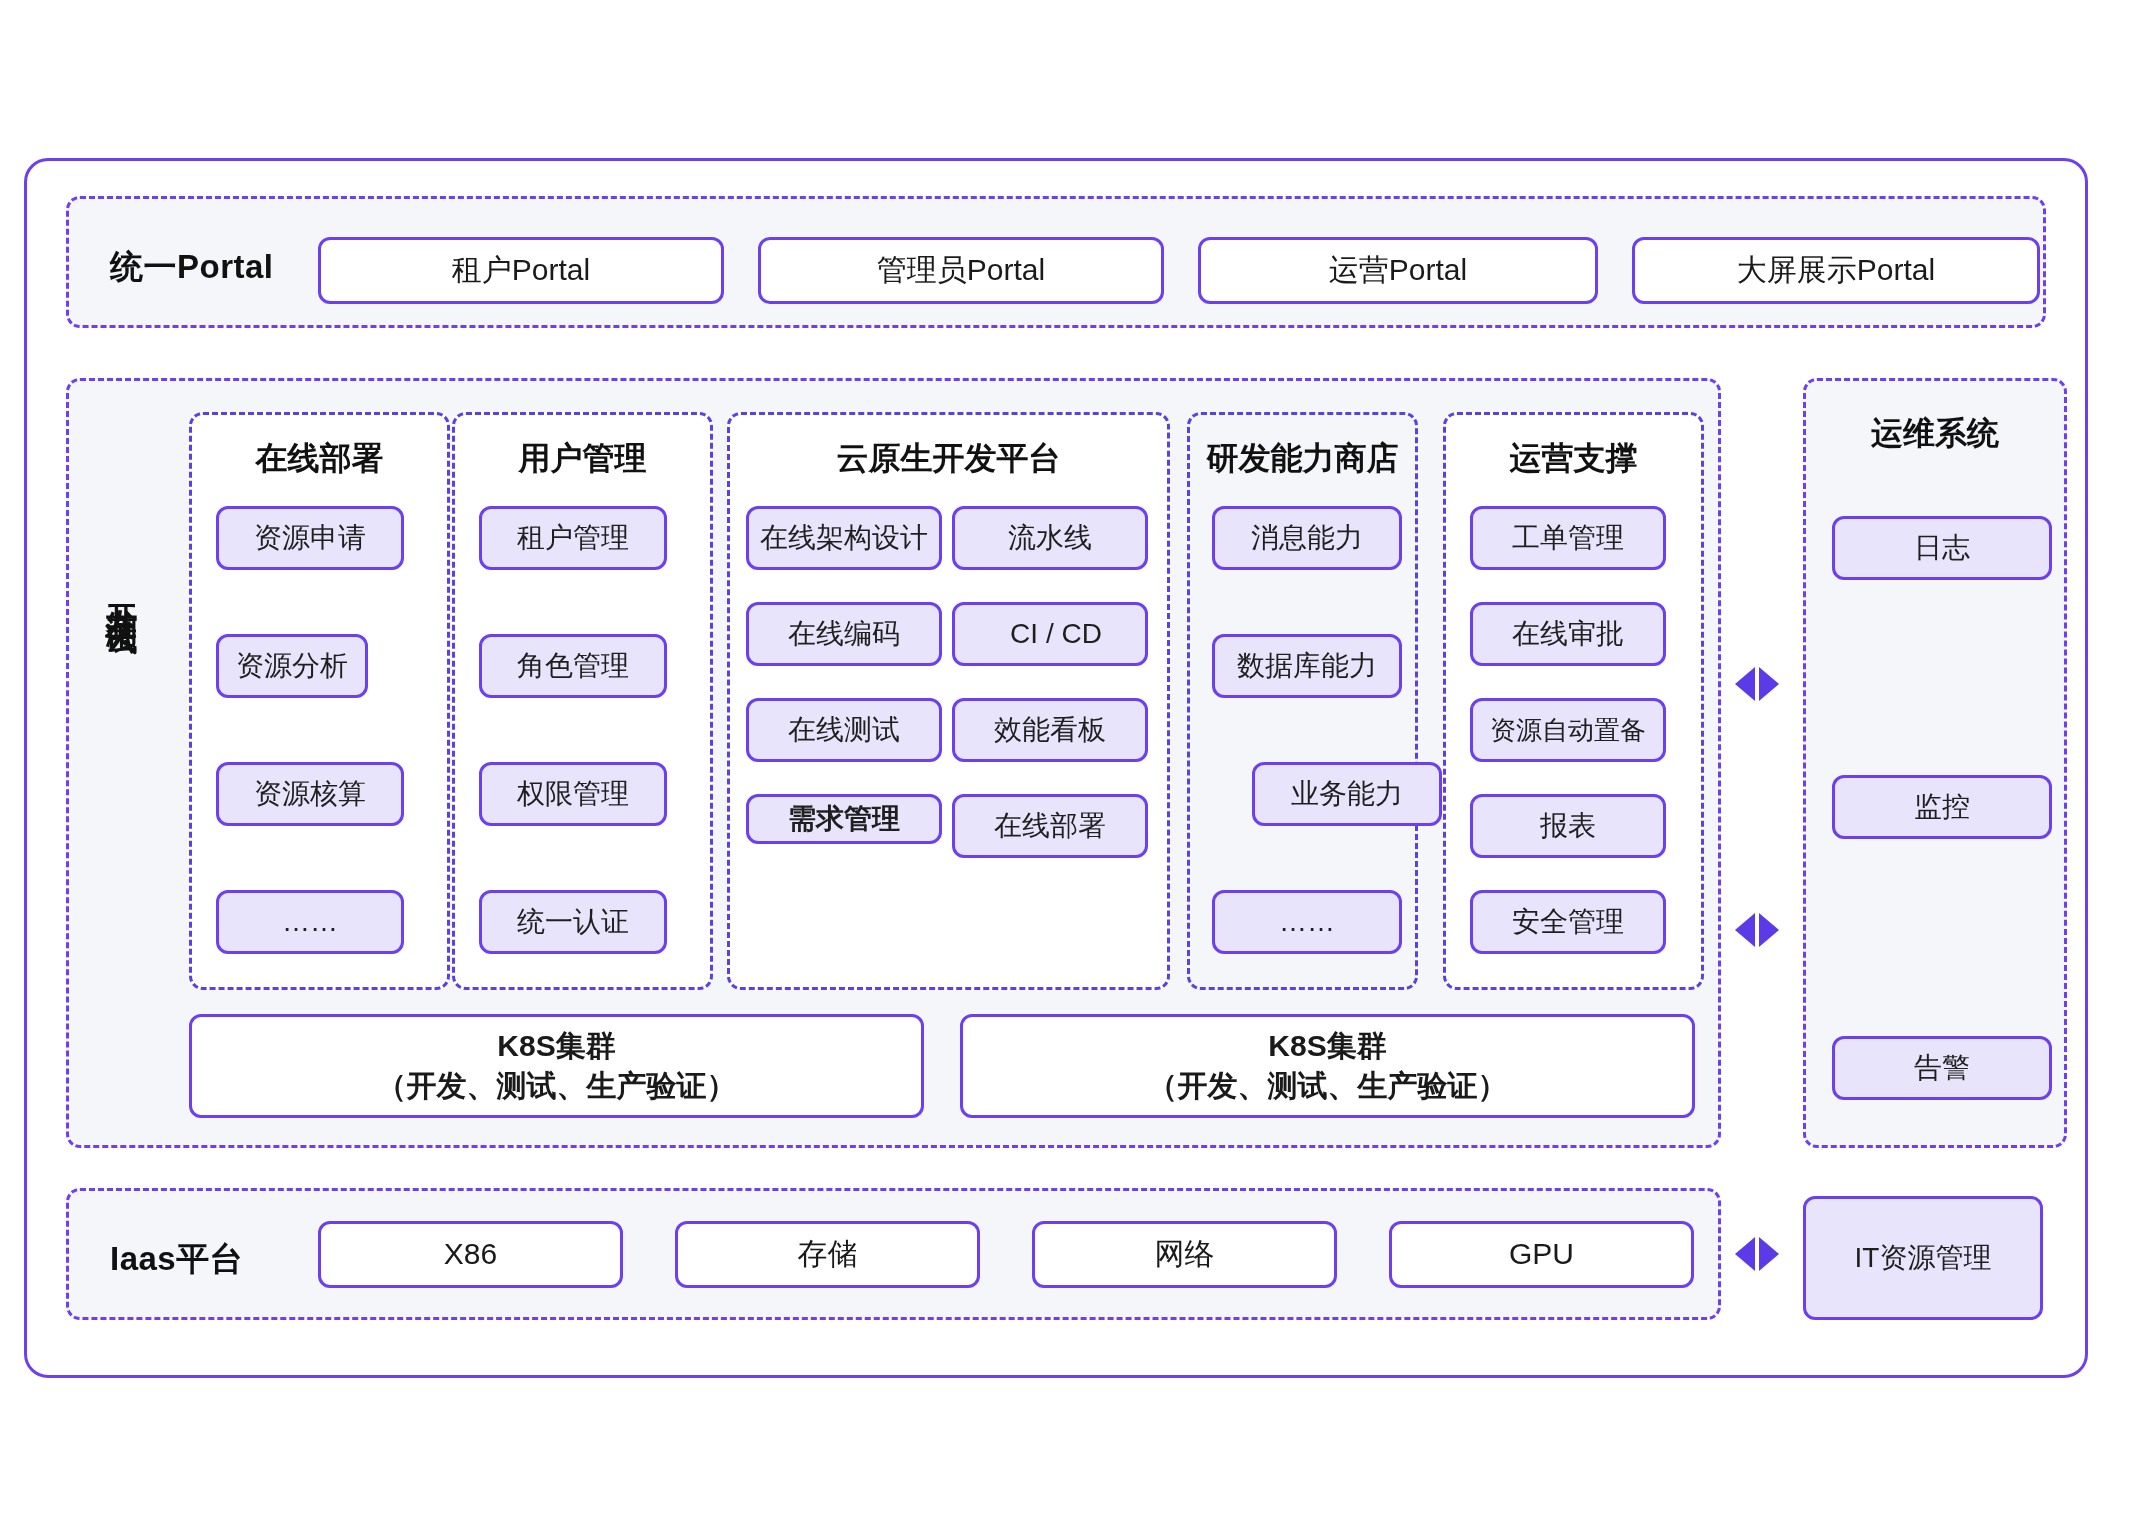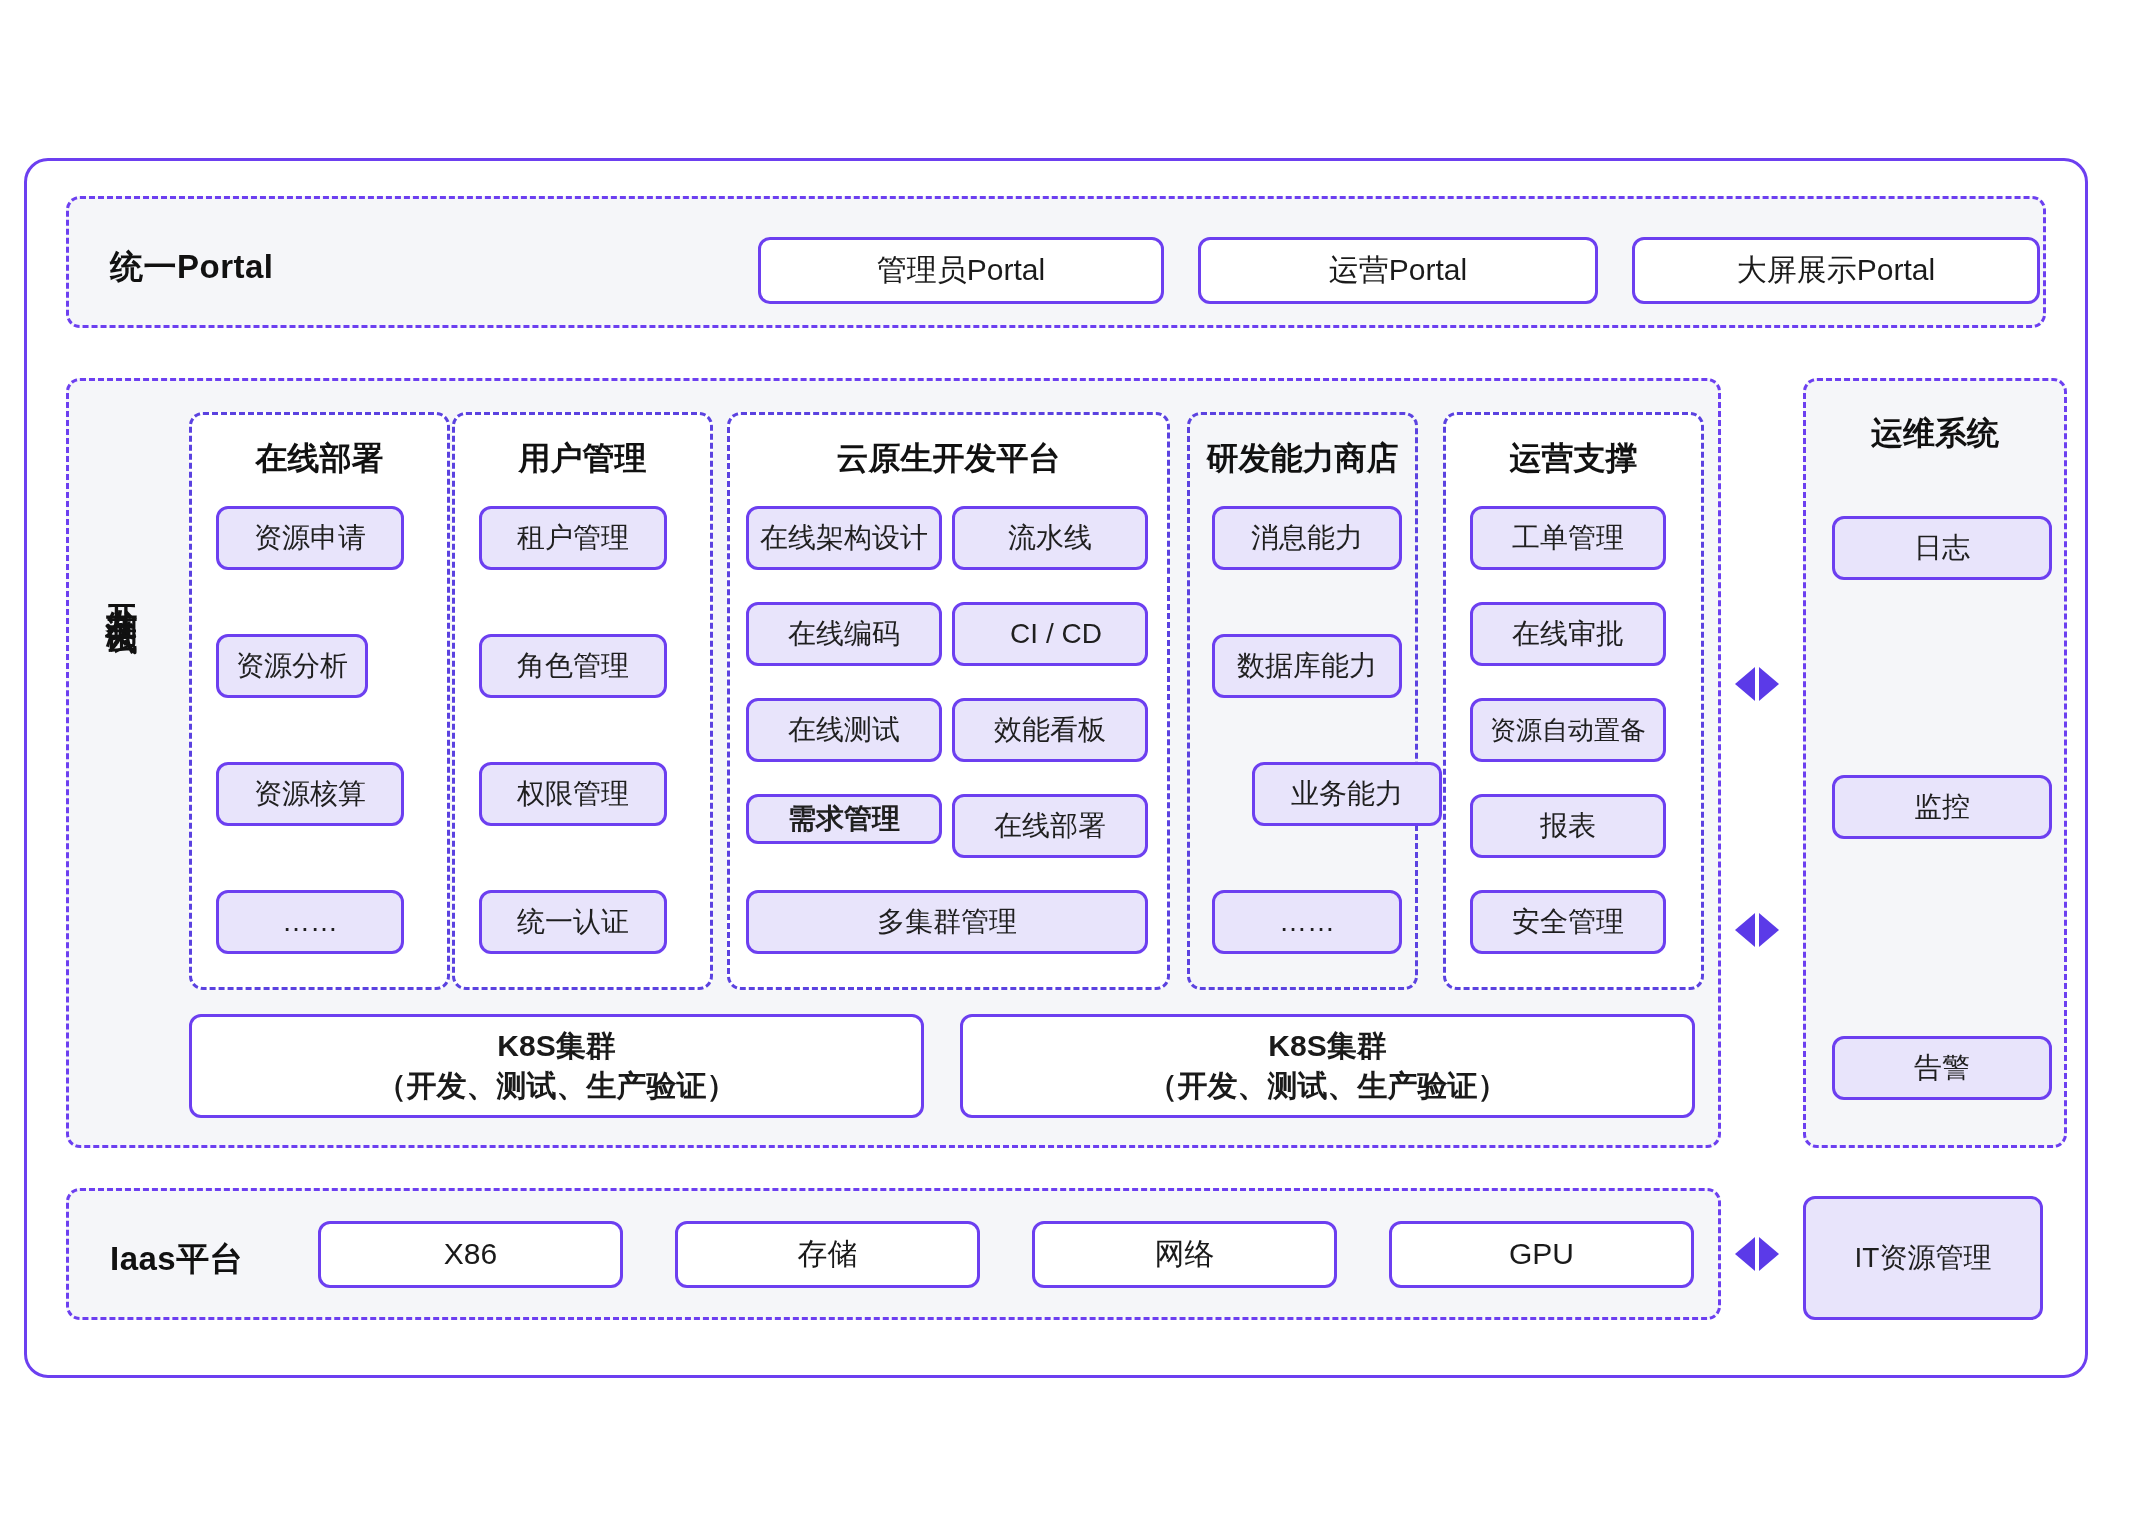--- a/index.html
+++ b/index.html
@@ -140,20 +140,21 @@
 <body>
 
 <div id="canvas">
 
   <div class="outer-frame"></div>
 
   <div class="dashed-panel" style="left:66px; top:196px; width:1980px; height:132px;"></div>
 
   <div class="row-label" style="left:110px; top:245px;">统一Portal</div>
 
+  <div class="pill-white" style="left:318px; top:237px; width:406px; height:67px;">租户Portal</div>
 
   <div class="pill-white" style="left:758px; top:237px; width:406px; height:67px;">管理员Portal</div>
 
   <div class="pill-white" style="left:1198px; top:237px; width:400px; height:67px;">运营Portal</div>
 
   <div class="pill-white" style="left:1632px; top:237px; width:408px; height:67px;">大屏展示Portal</div>
 
   <div class="dashed-panel" style="left:66px; top:378px; width:1655px; height:770px;"></div>
 
   <div class="vert-label" style="left:106px; top:578px;">开发测试云</div>
@@ -180,21 +181,20 @@
   <div class="chip" style="left:746px; top:506px; width:196px; height:64px;">在线架构设计</div>
   <div class="chip" style="left:746px; top:602px; width:196px; height:64px;">在线编码</div>
   <div class="chip" style="left:746px; top:698px; width:196px; height:64px;">在线测试</div>
   <div class="chip" style="left:746px; top:794px; width:196px; height:50px;font-weight:bold;">需求管理</div>
 
   <div class="chip" style="left:952px; top:506px; width:196px; height:64px;">流水线</div>
   <div class="chip" style="left:952px; top:602px; width:196px; height:64px;padding-left:12px;">CI / CD</div>
   <div class="chip" style="left:952px; top:698px; width:196px; height:64px;">效能看板</div>
   <div class="chip" style="left:952px; top:794px; width:196px; height:64px;">在线部署</div>
 
-  <div class="chip" style="left:746px; top:890px; width:402px; height:64px;">多集群管理</div>
 
   <div class="dashed-col" style="left:1187px; top:412px; width:231px; height:578px; background:#f5f6f9;"></div>
   <div class="col-title" style="left:1187px; top:437px; width:231px;">研发能力商店</div>
 
   <div class="chip" style="left:1212px; top:506px; width:190px; height:64px;">消息能力</div>
   <div class="chip" style="left:1212px; top:634px; width:190px; height:64px;">数据库能力</div>
   <div class="chip" style="left:1212px; top:762px; width:190px; height:64px;margin-left:40px;">业务能力</div>
   <div class="chip" style="left:1212px; top:890px; width:190px; height:64px;">……</div>
 
   <div class="dashed-col" style="left:1443px; top:412px; width:261px; height:578px;"></div>

